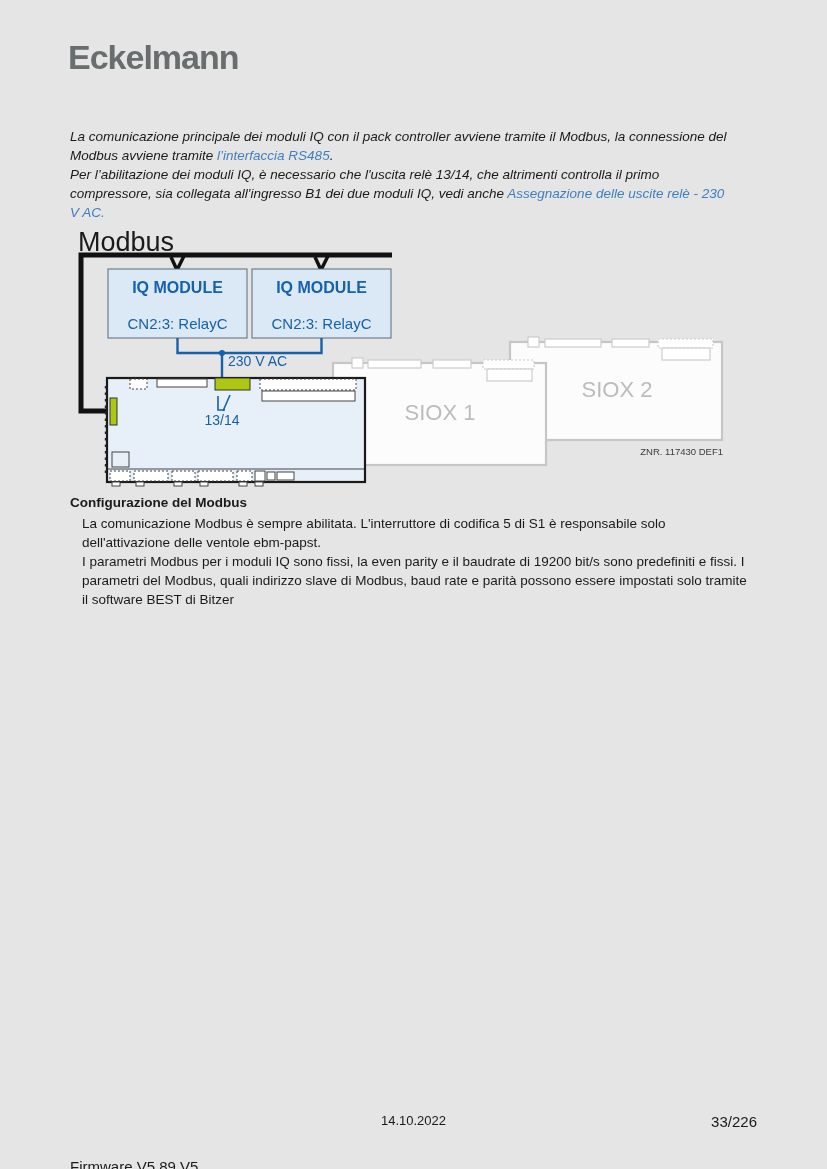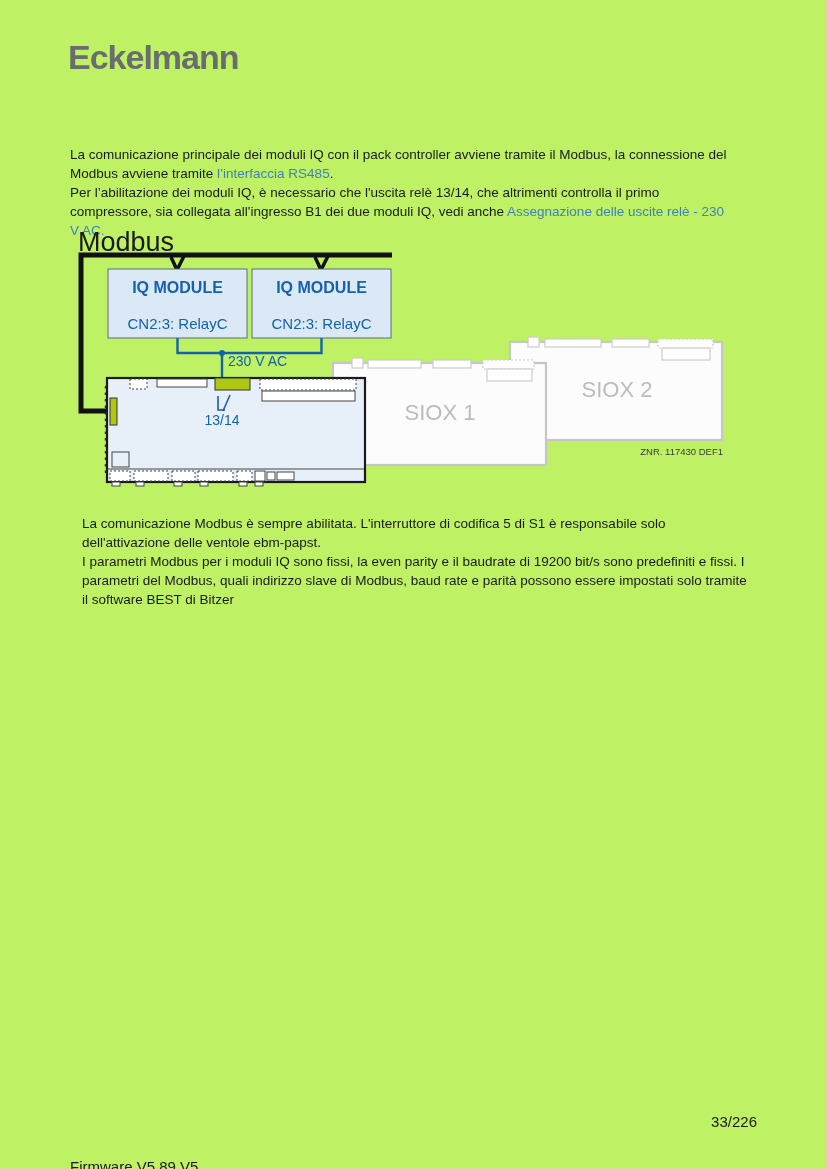--- a/index.html
+++ b/index.html
@@ -1,34 +1,34 @@
 <!DOCTYPE html>
 <html><head>
 <meta charset="utf-8">
 <style>
   html,body{margin:0;padding:0;background:#fff;}
   .page{
-    position:relative;width:827px;height:1169px;background:#bef264;overflow:hidden;
+    position:relative;width:827px;height:1169px;background:#e5e5e5;overflow:hidden;
     font-family:"Liberation Sans",sans-serif;color:#1a1a1a;
   }
   .logo{
     position:absolute;left:68px;top:38px;
     font-size:34px;font-weight:bold;letter-spacing:-1px;color:#686d6e;
   }
   .heading{
     position:absolute;left:70px;width:700px;
     font-size:13.5px;font-weight:bold;line-height:19px;white-space:nowrap;
   }
   .para{
     position:absolute;left:70px;width:720px;
     font-size:13.5px;line-height:19px;white-space:nowrap;
   }
   .para .link{color:#3f7fbf;cursor:pointer;}
   #h1{top:106px;}
-  #p1{top:145px;}
+  #p1{top:127px;font-style:italic;}
   #h2{top:493px;}
   #p2{top:514px;margin-left:12px;}
   .diagram{position:absolute;left:70px;top:226px;}
   .diagram text{font-family:"Liberation Sans",sans-serif;}
   .footer-left{position:absolute;left:70px;top:1113px;font-size:15px;margin-top:45px;}
   .footer-center{position:absolute;left:0;right:0;top:1113px;text-align:center;font-size:13px;}
   .footer-right{position:absolute;right:70px;top:1113px;font-size:15px;}
   .t-blue{fill:#1561ab;}
   .conn{fill:#ffffff;stroke:#444444;stroke-width:1;}
   .connd{fill:#ffffff;stroke:#444444;stroke-width:1;stroke-dasharray:2,2;}
@@ -121,18 +121,20 @@
 
       <rect x="42" y="256" width="8" height="4" class="conn"></rect>
       <rect x="66" y="256" width="8" height="4" class="conn"></rect>
       <rect x="104" y="256" width="8" height="4" class="conn"></rect>
       <rect x="130" y="256" width="8" height="4" class="conn"></rect>
       <rect x="169" y="256" width="8" height="4" class="conn"></rect>
       <rect x="185" y="256" width="8" height="4" class="conn"></rect>
     </g>
   </svg>
 
+  <div class="heading" id="h2">Configurazione del Modbus</div>
   <div class="para" id="p2"><span>La comunicazione Modbus è sempre abilitata. L'interruttore di codifica 5 di S1 è responsabile solo</span><br><span>dell'attivazione delle ventole ebm-papst.</span><br><span>I parametri Modbus per i moduli IQ sono fissi, la even parity e il baudrate di 19200 bit/s sono predefiniti e fissi. I</span><br><span>parametri del Modbus, quali indirizzo slave di Modbus, baud rate e parità possono essere impostati solo tramite</span><br><span>il software BEST di Bitzer</span></div>
 
   <div class="footer-left">Firmware V5.89 V5</div>
+  <div class="footer-center">14.10.2022</div>
   <div class="footer-right">33/226</div>
 
 </div>
 
 </body></html>

